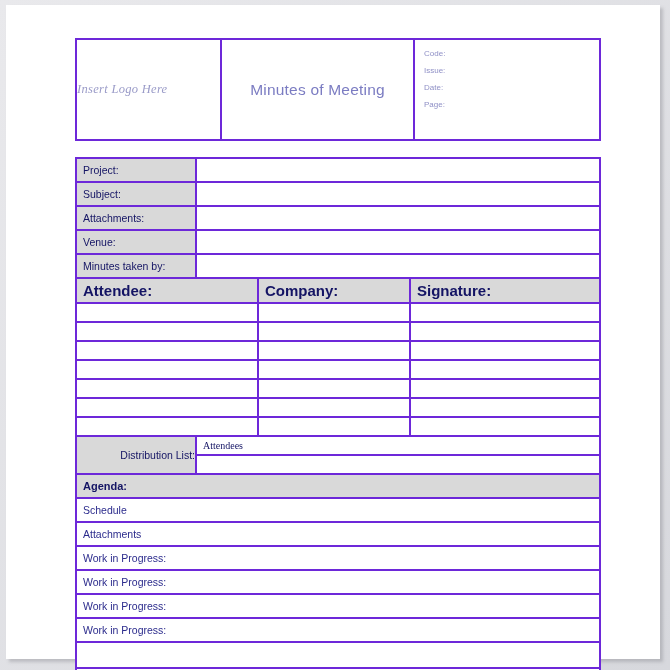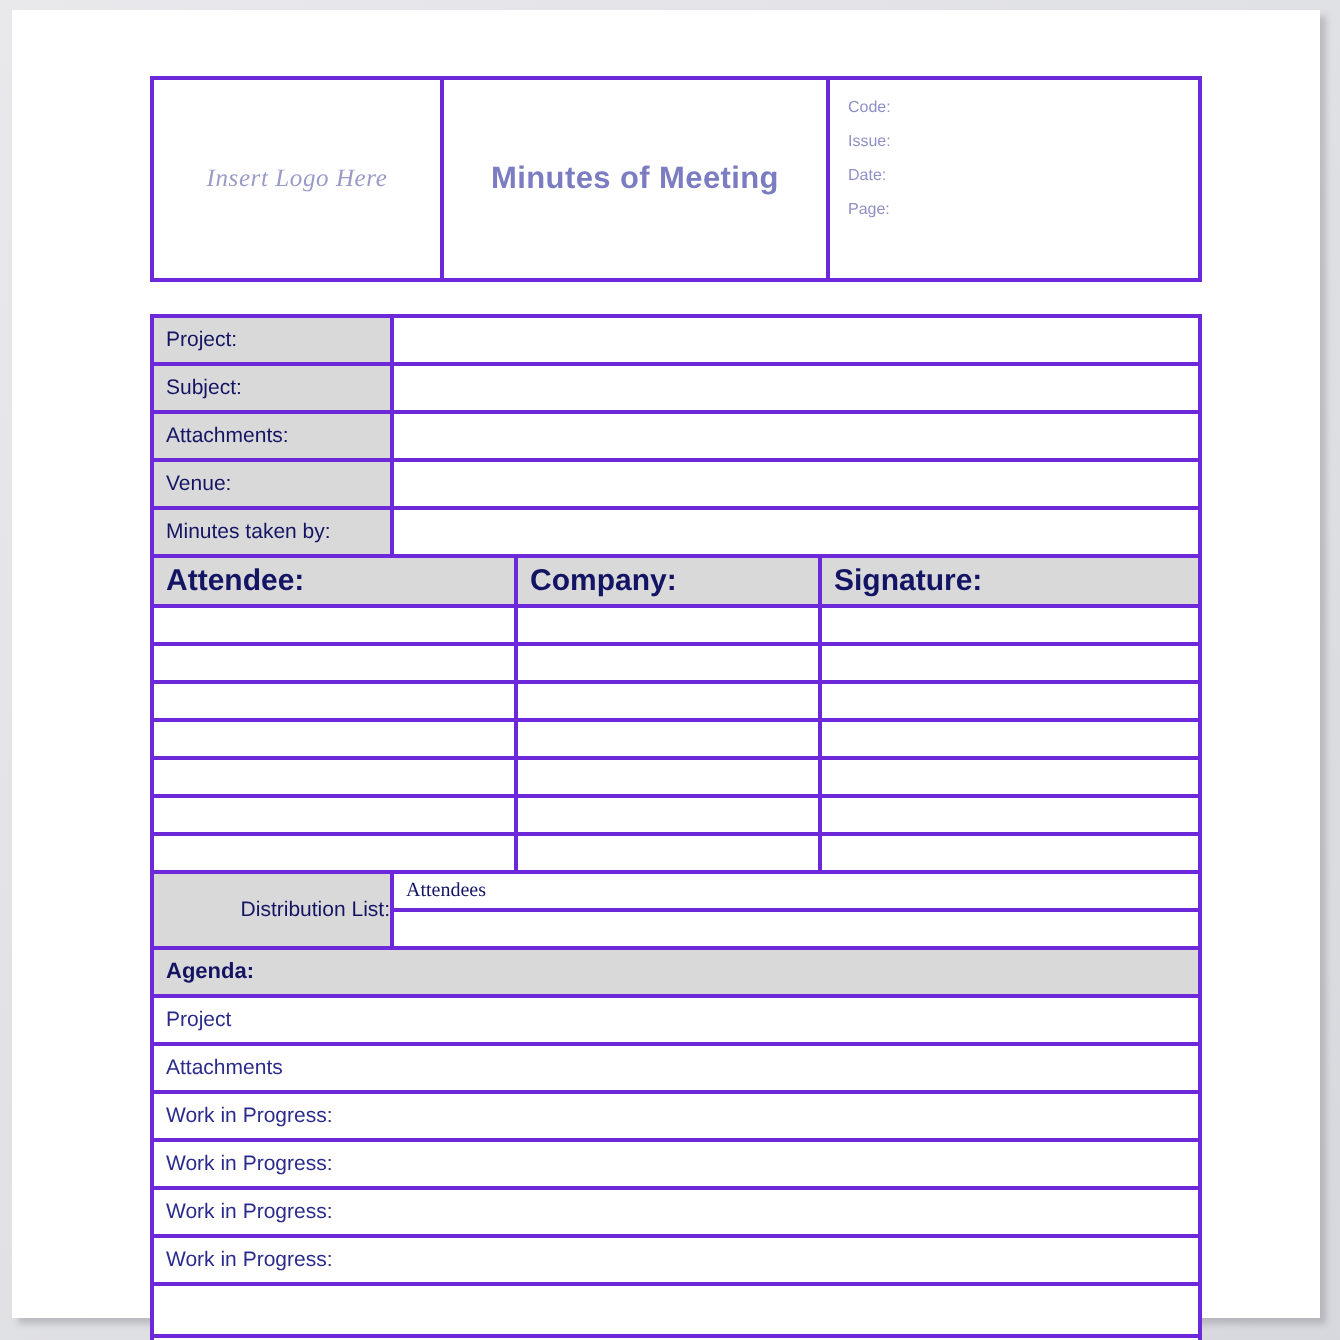--- a/index.html
+++ b/index.html
@@ -49,35 +49,35 @@
     padding: 0;
     vertical-align: middle;
     background: #ffffff;
   }
   
   .hdr td {
     height: 87px;
     border: 1px solid #7a7a7a;
   }
   .logo-cell {
-    text-align: center;
+    text-align: left;
   }
   .logo-text {
     font-family: "Liberation Serif", serif;
     font-style: italic;
     font-size: 12.5px;
     color: #9a9bc8;
     letter-spacing: .3px;
   }
   .title-cell {
     text-align: center;
   }
   .title-text {
     font-family: "Liberation Sans", sans-serif;
-    font-weight: bold;
+    font-weight: normal;
     font-size: 15.5px;
     color: #7b7cc2;
     letter-spacing: .2px;
   }
   .meta-cell {
     padding: 6px 0 6px 9px !important;
     vertical-align: top !important;
   }
   .meta-line {
     font-size: 8px;
@@ -245,21 +245,21 @@
             <td class="dist-val" colspan="3">Attendees</td>
           </tr>
           <tr>
             <td class="dist-val" colspan="3"></td>
           </tr>
 
           <tr>
             <td class="agenda-hdr" colspan="4">Agenda:</td>
           </tr>
           <tr>
-            <td class="agenda-row" colspan="4">Project</td>
+            <td class="agenda-row" colspan="4">Schedule</td>
           </tr>
           <tr>
             <td class="agenda-row" colspan="4">Attachments</td>
           </tr>
           <tr>
             <td class="agenda-row" colspan="4">Work in Progress:</td>
           </tr>
           <tr>
             <td class="agenda-row" colspan="4">Work in Progress:</td>
           </tr>

